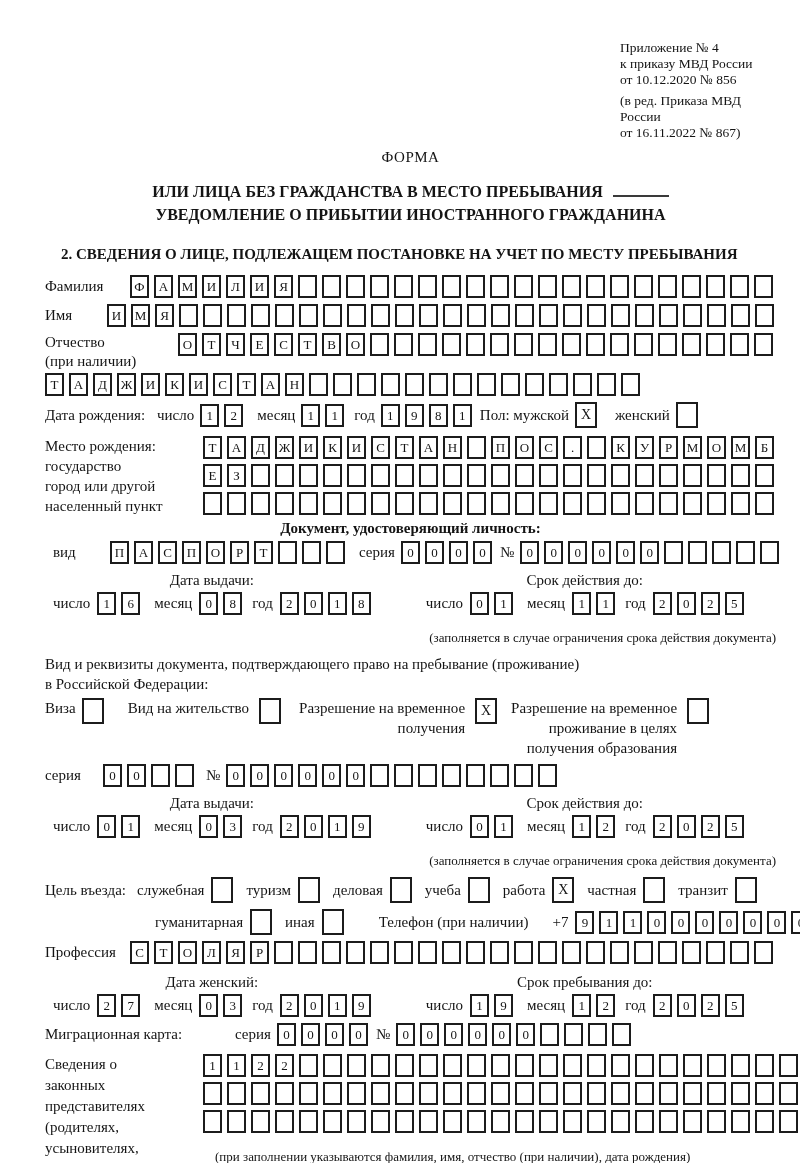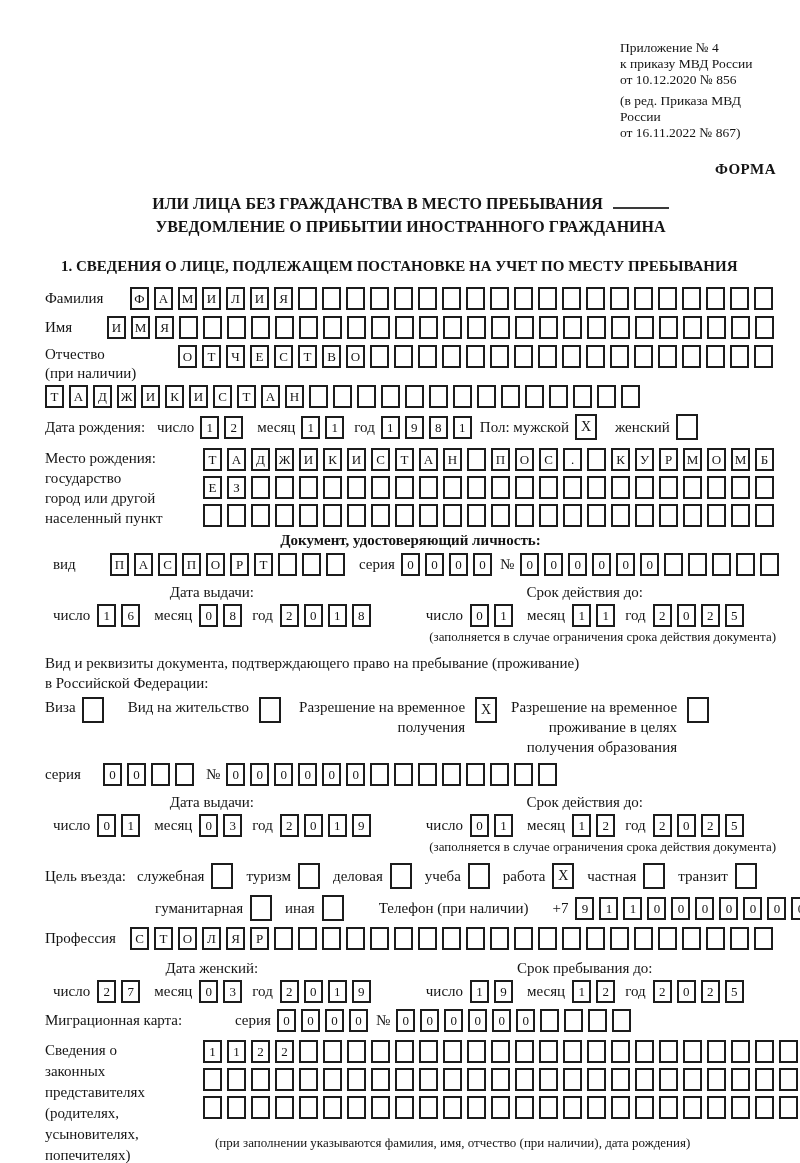--- a/index.html
+++ b/index.html
@@ -5,21 +5,21 @@
   html,body{margin:0;padding:0;background:#ffffff;}
   .page{
     width:800px;height:1163px;box-sizing:border-box;
     background:#fff;color:#141414;
     font-family:"Liberation Serif","DejaVu Serif",serif;
     padding:40px 24px 10px 45px;overflow:hidden;position:relative;
   }
   
   .appendix{margin-left:575px;font-size:13.5px;line-height:16px;}
   .appendix .gap{margin-top:5px;}
-  .forma{margin-top:20px;text-align:right;font-weight:bold;font-size:15px;letter-spacing:.5px;}
+  .forma{margin-top:8px;text-align:center;font-weight:normal;font-size:15px;letter-spacing:.5px;}
   .title{margin-top:14px;text-align:center;font-weight:bold;font-size:16px;line-height:23px;}
   .title-underline{display:inline-block;width:56px;border-bottom:2px solid #3a3a3a;margin-left:10px;}
   .sec-heading{margin-top:20px;margin-left:16px;font-weight:bold;font-size:15px;}
   .formbody{margin-top:12px;}
   
   .row{display:flex;align-items:center;margin-bottom:6px;}
   .row.top{align-items:flex-start;}
   .lbl{font-size:15px;flex:none;}
   .lbl2{font-size:15px;line-height:19px;flex:none;}
   
@@ -35,21 +35,21 @@
     width:18px;height:22px;border:2px solid #1c1c1c;flex:none;
     display:inline-flex;align-items:center;justify-content:center;
     font-size:14px;
   }
   
   .daterow{display:flex;margin-bottom:2px;}
   .dgroup{flex:none;}
   .dheading{text-align:center;font-size:15px;margin-bottom:3px;}
   .dfields{display:flex;align-items:center;}
   .dfields .lbl{margin-right:7px;}
-  .note{font-size:13px;text-align:right;margin-bottom:8px;margin-top:2px;}
+  .note{font-size:13px;text-align:right;margin-bottom:8px;margin-top:15px;}
   .restext{font-size:15px;line-height:20px;margin-bottom:4px;}
   
   .permits{display:flex;align-items:flex-start;margin-bottom:6px;}
   .permit-text{font-size:15px;line-height:20px;text-align:right;flex:none;}
   .permits .cbox{margin-left:10px;margin-right:10px;}
   
   .purpose{display:flex;align-items:center;margin-bottom:6px;font-size:15px;}
   .purpose .lbl{margin-right:7px;}
   .purpose .cbox{margin-right:13px;}
   
@@ -71,21 +71,21 @@
     <div>от 16.11.2022 № 867)</div>
   </div>
 
   <div class="forma">ФОРМА</div>
 
   <div class="title">
     <div><span>ИЛИ ЛИЦА БЕЗ ГРАЖДАНСТВА В МЕСТО ПРЕБЫВАНИЯ</span><span class="title-underline"></span></div>
     <div>УВЕДОМЛЕНИЕ О ПРИБЫТИИ ИНОСТРАННОГО ГРАЖДАНИНА</div>
   </div>
 
-  <div class="sec-heading">1. СВЕДЕНИЯ О ЛИЦЕ, ПОДЛЕЖАЩЕМ ПОСТАНОВКЕ НА УЧЕТ ПО МЕСТУ ПРЕБЫВАНИЯ</div>
+  <div class="sec-heading">2. СВЕДЕНИЯ О ЛИЦЕ, ПОДЛЕЖАЩЕМ ПОСТАНОВКЕ НА УЧЕТ ПО МЕСТУ ПРЕБЫВАНИЯ</div>
 
   <div class="formbody">
 
     <div class="row">
       <span class="lbl" style="width:85px">Фамилия</span>
       <span class="cells">
           <span class="cell">Ф</span>
           <span class="cell">А</span>
           <span class="cell">М</span>
           <span class="cell">И</span>

